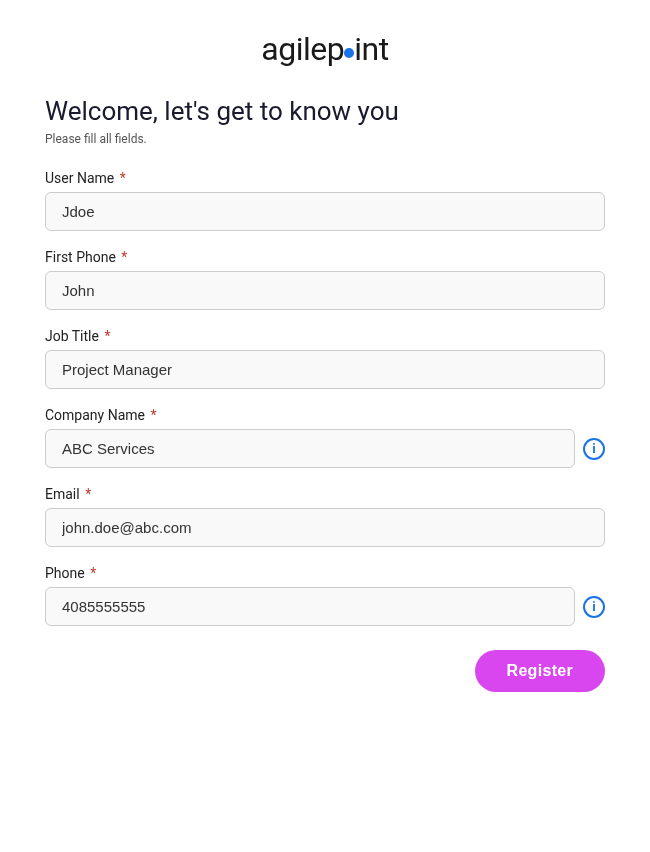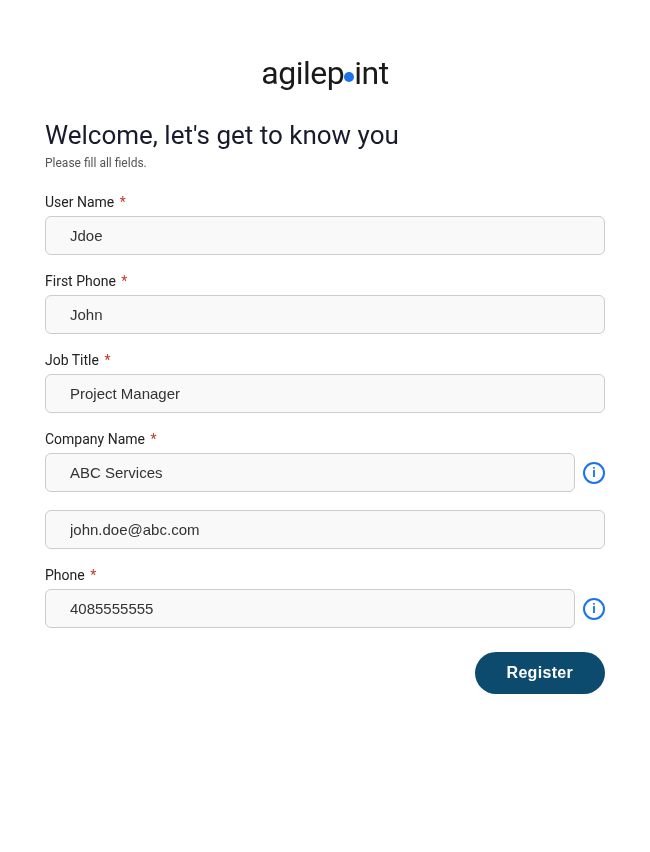--- a/index.html
+++ b/index.html
@@ -25,21 +25,20 @@
       display: flex;
       flex-direction: column;
       align-items: center;
     }
 
     .logo-area {
       margin-bottom: 28px;
       display: flex;
       align-items: flex-end;
       justify-content: center;
-      margin-top: 24px;
     }
 
     .logo-text {
       font-size: 32px;
       font-weight: 400;
       color: #1a1a1a;
       letter-spacing: -0.5px;
       font-family: -apple-system, BlinkMacSystemFont, 'Segoe UI', Roboto, sans-serif;
     }
 
@@ -88,21 +87,21 @@
     }
 
     .field-row {
       display: flex;
       align-items: center;
       gap: 8px;
     }
 
     .field-input {
       width: 100%;
-      padding: 10px 24px;
+      padding: 10px 16px;
       border: 1px solid #ccc;
       border-radius: 6px;
       font-size: 15px;
       color: #333;
       background: #f9f9f9;
       outline: none;
     }
 
     .info-icon {
       width: 22px;
@@ -119,21 +118,21 @@
       cursor: pointer;
     }
 
     .register-row {
       display: flex;
       justify-content: flex-end;
       margin-top: 24px;
     }
 
     .register-btn {
-      background: #0c4a6e;
+      background: #d946ef;
       color: #fff;
       border: none;
       border-radius: 24px;
       padding: 12px 32px;
       font-size: 16px;
       font-weight: 600;
       cursor: pointer;
       letter-spacing: 0.3px;
     }
   </style>
@@ -183,20 +182,23 @@
       <label class="field-label">
         <span>Company Name</span><span class="required-star"> *</span>
       </label>
       <div class="field-row">
         <input type="text" class="field-input" value="ABC Services" style="">
         <div class="info-icon">i</div>
       </div>
     </div>
 
     <div class="field-group">
+      <label class="field-label">
+        <span>Email</span><span class="required-star"> *</span>
+      </label>
       <div class="field-row">
         <input type="email" class="field-input" value="john.doe@abc.com" style="">
       </div>
     </div>
 
     <div class="field-group">
       <label class="field-label">
         <span>Phone</span><span class="required-star"> *</span>
       </label>
       <div class="field-row">

